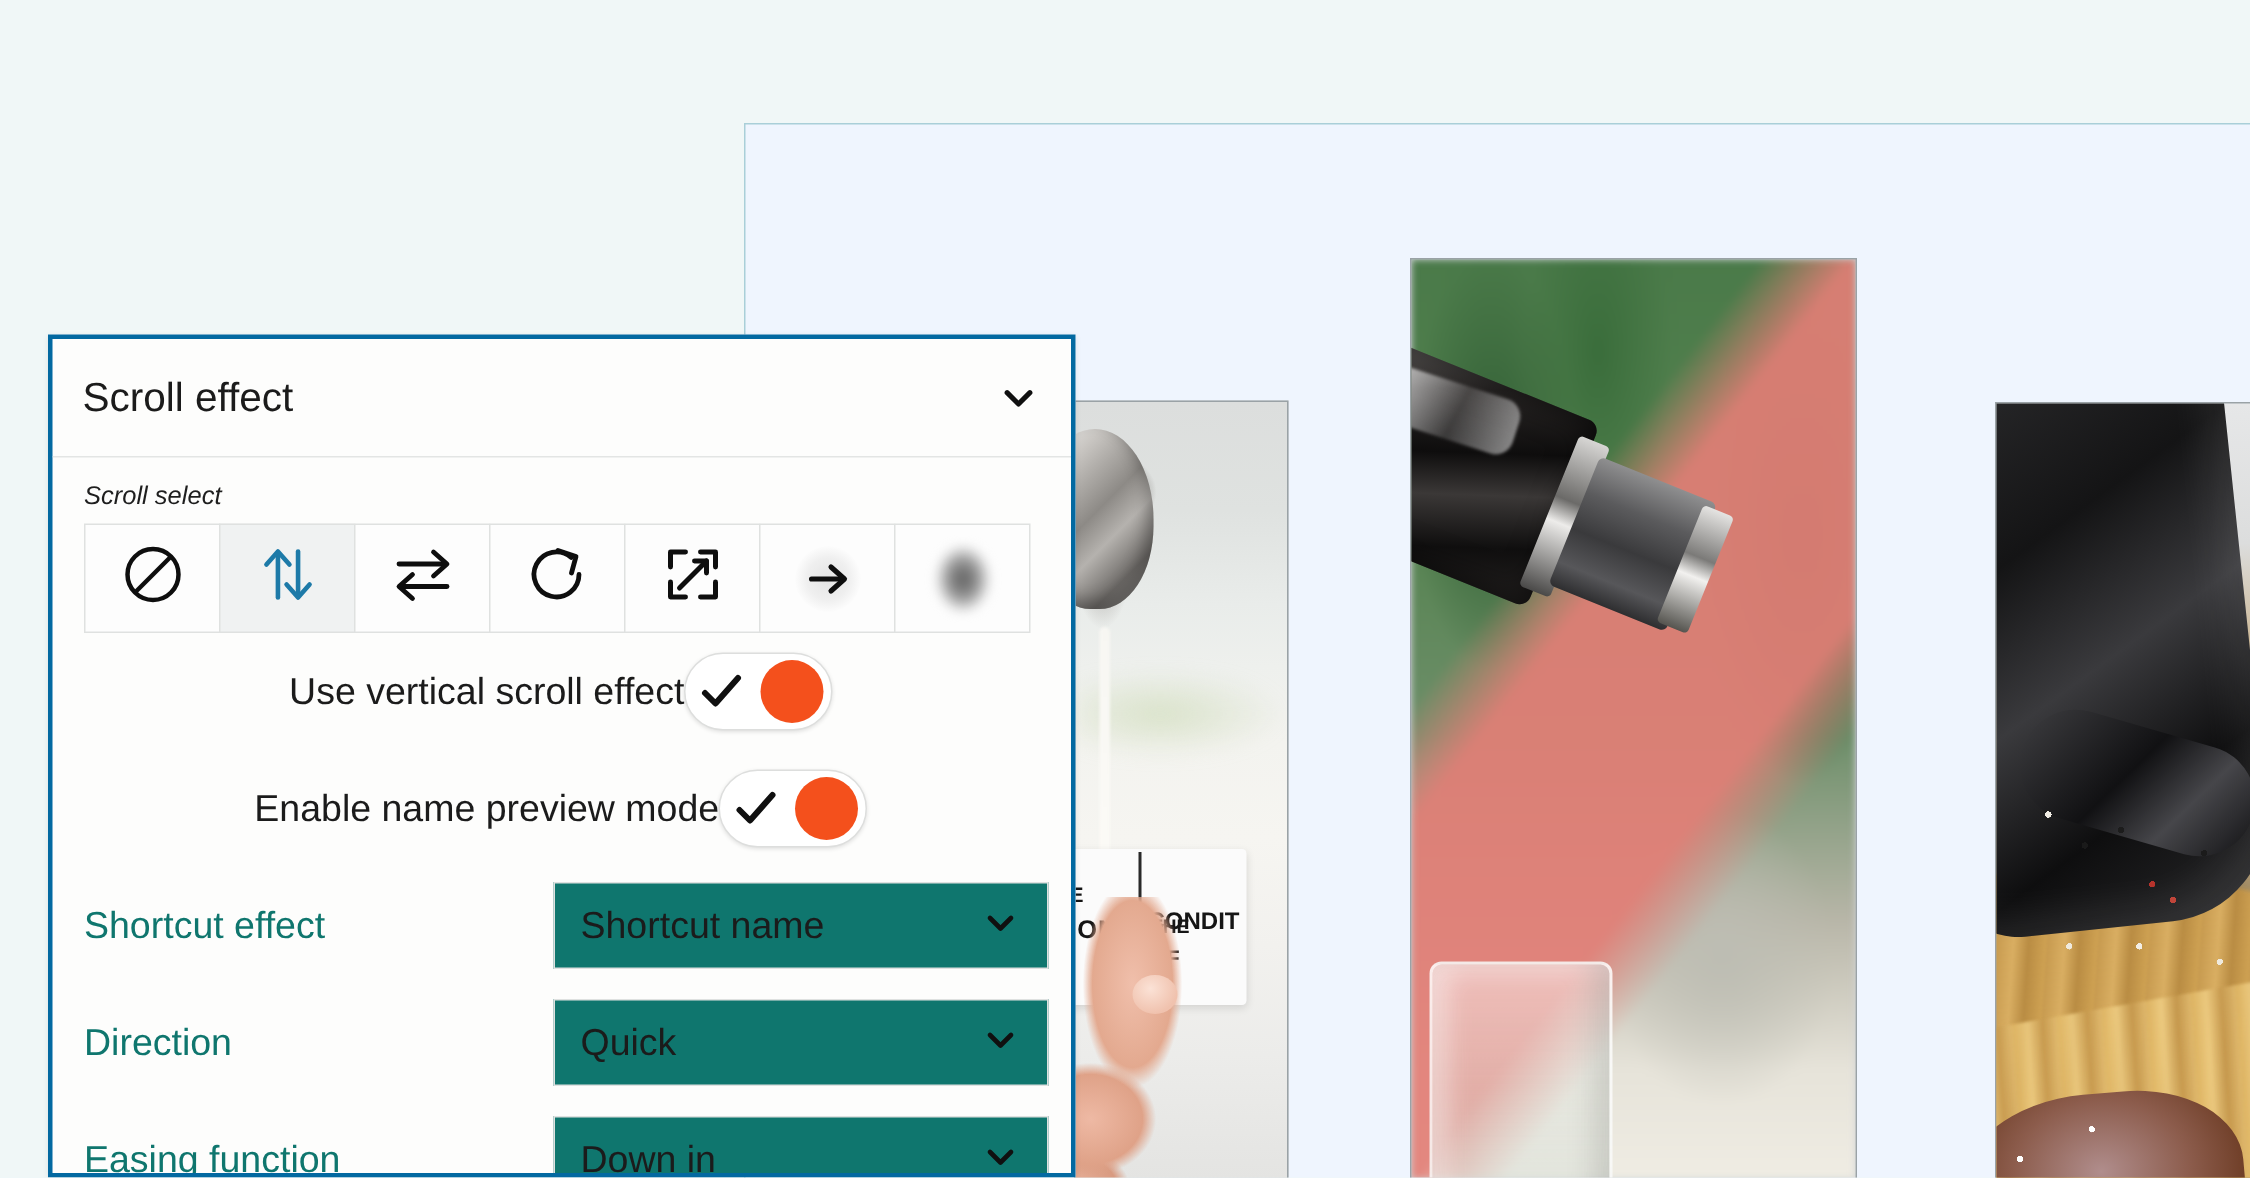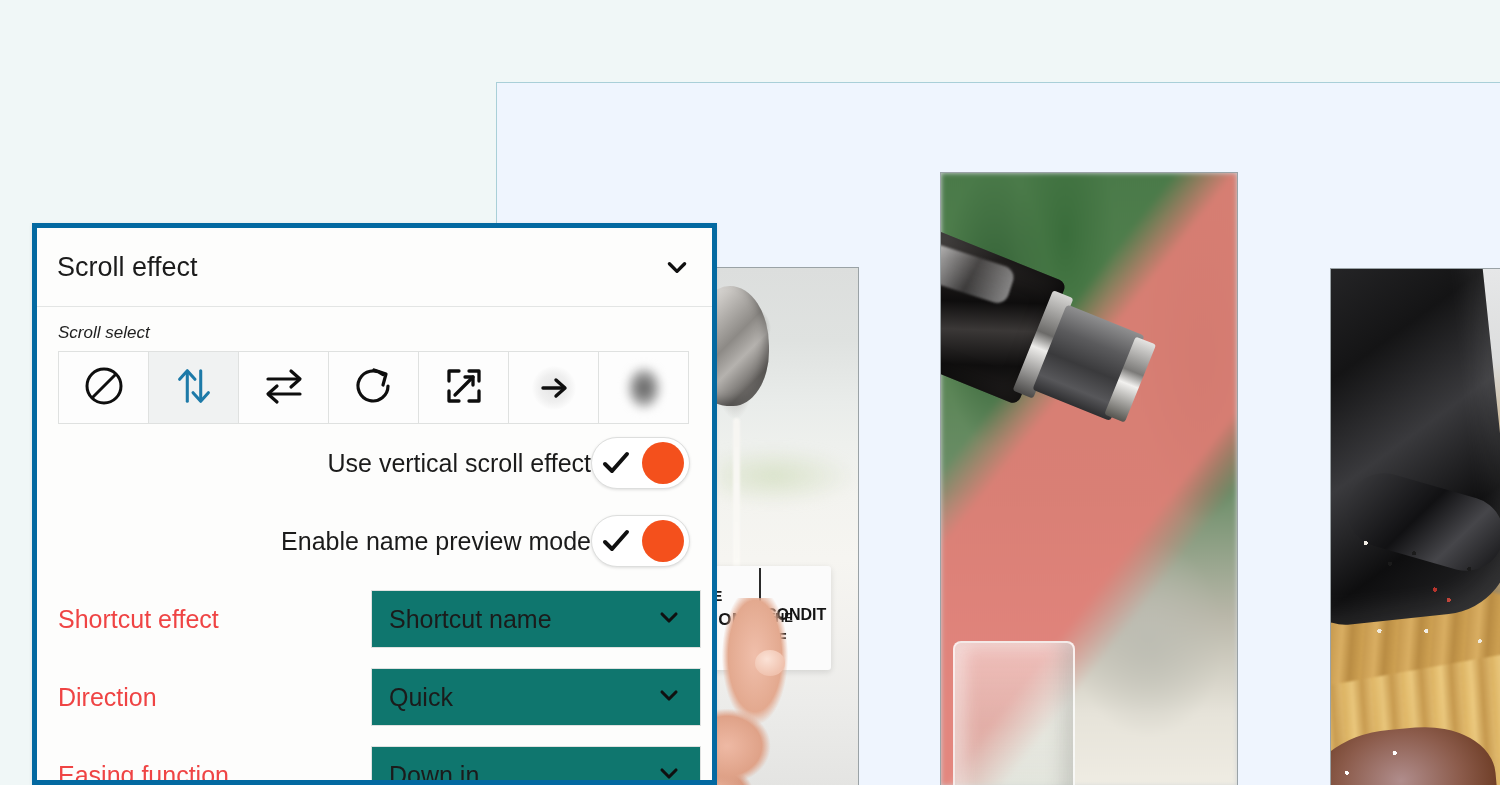--- a/index.html
+++ b/index.html
@@ -186,21 +186,21 @@
       radial-gradient(circle 3px at 28% 70%, #efeade 0 70%, transparent 71%),
       radial-gradient(circle 3px at 86% 72%, #efeade 0 70%, transparent 71%);
   }
 
   
   .panel {
     position: absolute;
     left: 32px; top: 223px;
     width: 685px; height: 562px;
     background: #fdfdfc;
-    border: 5px solid #0369a1;
+    border: 3px solid #0369a1;
     box-shadow: 0 1px 4px rgba(0,0,0,.08);
     z-index: 5;
     overflow: hidden;
   }
   .panel-header {
     height: 79px;
     display: flex; align-items: center; justify-content: space-between;
     padding: 0 22px 0 20px;
     border-bottom: 1px solid #e3e5e4;
   }
@@ -222,21 +222,21 @@
     width: 91px; height: 73px;
     border: 1px solid #dfe1e0;
     background: #fdfdfd;
     display: flex; align-items: center; justify-content: center;
     margin-left: -1px;
   }
   .qbtn:first-child { margin-left: 0; }
   .qbtn.selected { background: #f0f2f2; }
 
   .toggle-row {
-    display: flex; align-items: center; justify-content: flex-end;
+    display: flex; align-items: center; justify-content: center;
     padding: 0 22px 0 21px;
     height: 78px;
   }
   .toggle-label { font-size: 25px; color: #1b1b1b; }
   .switch {
     width: 99px; height: 52px;
     border-radius: 26px;
     background: #ffffff;
     border: 1px solid #dddedd;
     box-shadow: 0 1px 3px rgba(0,0,0,.12);
@@ -247,21 +247,21 @@
   .switch .knob {
     width: 42px; height: 42px; border-radius: 50%;
     background: #f4501c;
   }
 
   .field-row {
     display: flex; align-items: center;
     padding: 0 0 0 21px;
     height: 78px;
   }
-  .field-label { font-size: 25px; color: #ef4444; width: 313px; }
+  .field-label { font-size: 25px; color: #0f766e; width: 313px; }
   .select {
     width: 330px; height: 58px;
     border: 1px solid #dfe1e0;
     background: #0f766e;
     display: flex; align-items: center; justify-content: space-between;
     padding: 0 19px 0 17px;
   }
   .select-value { font-size: 25px; color: #1b1b1b; }
 </style>
 </head>

